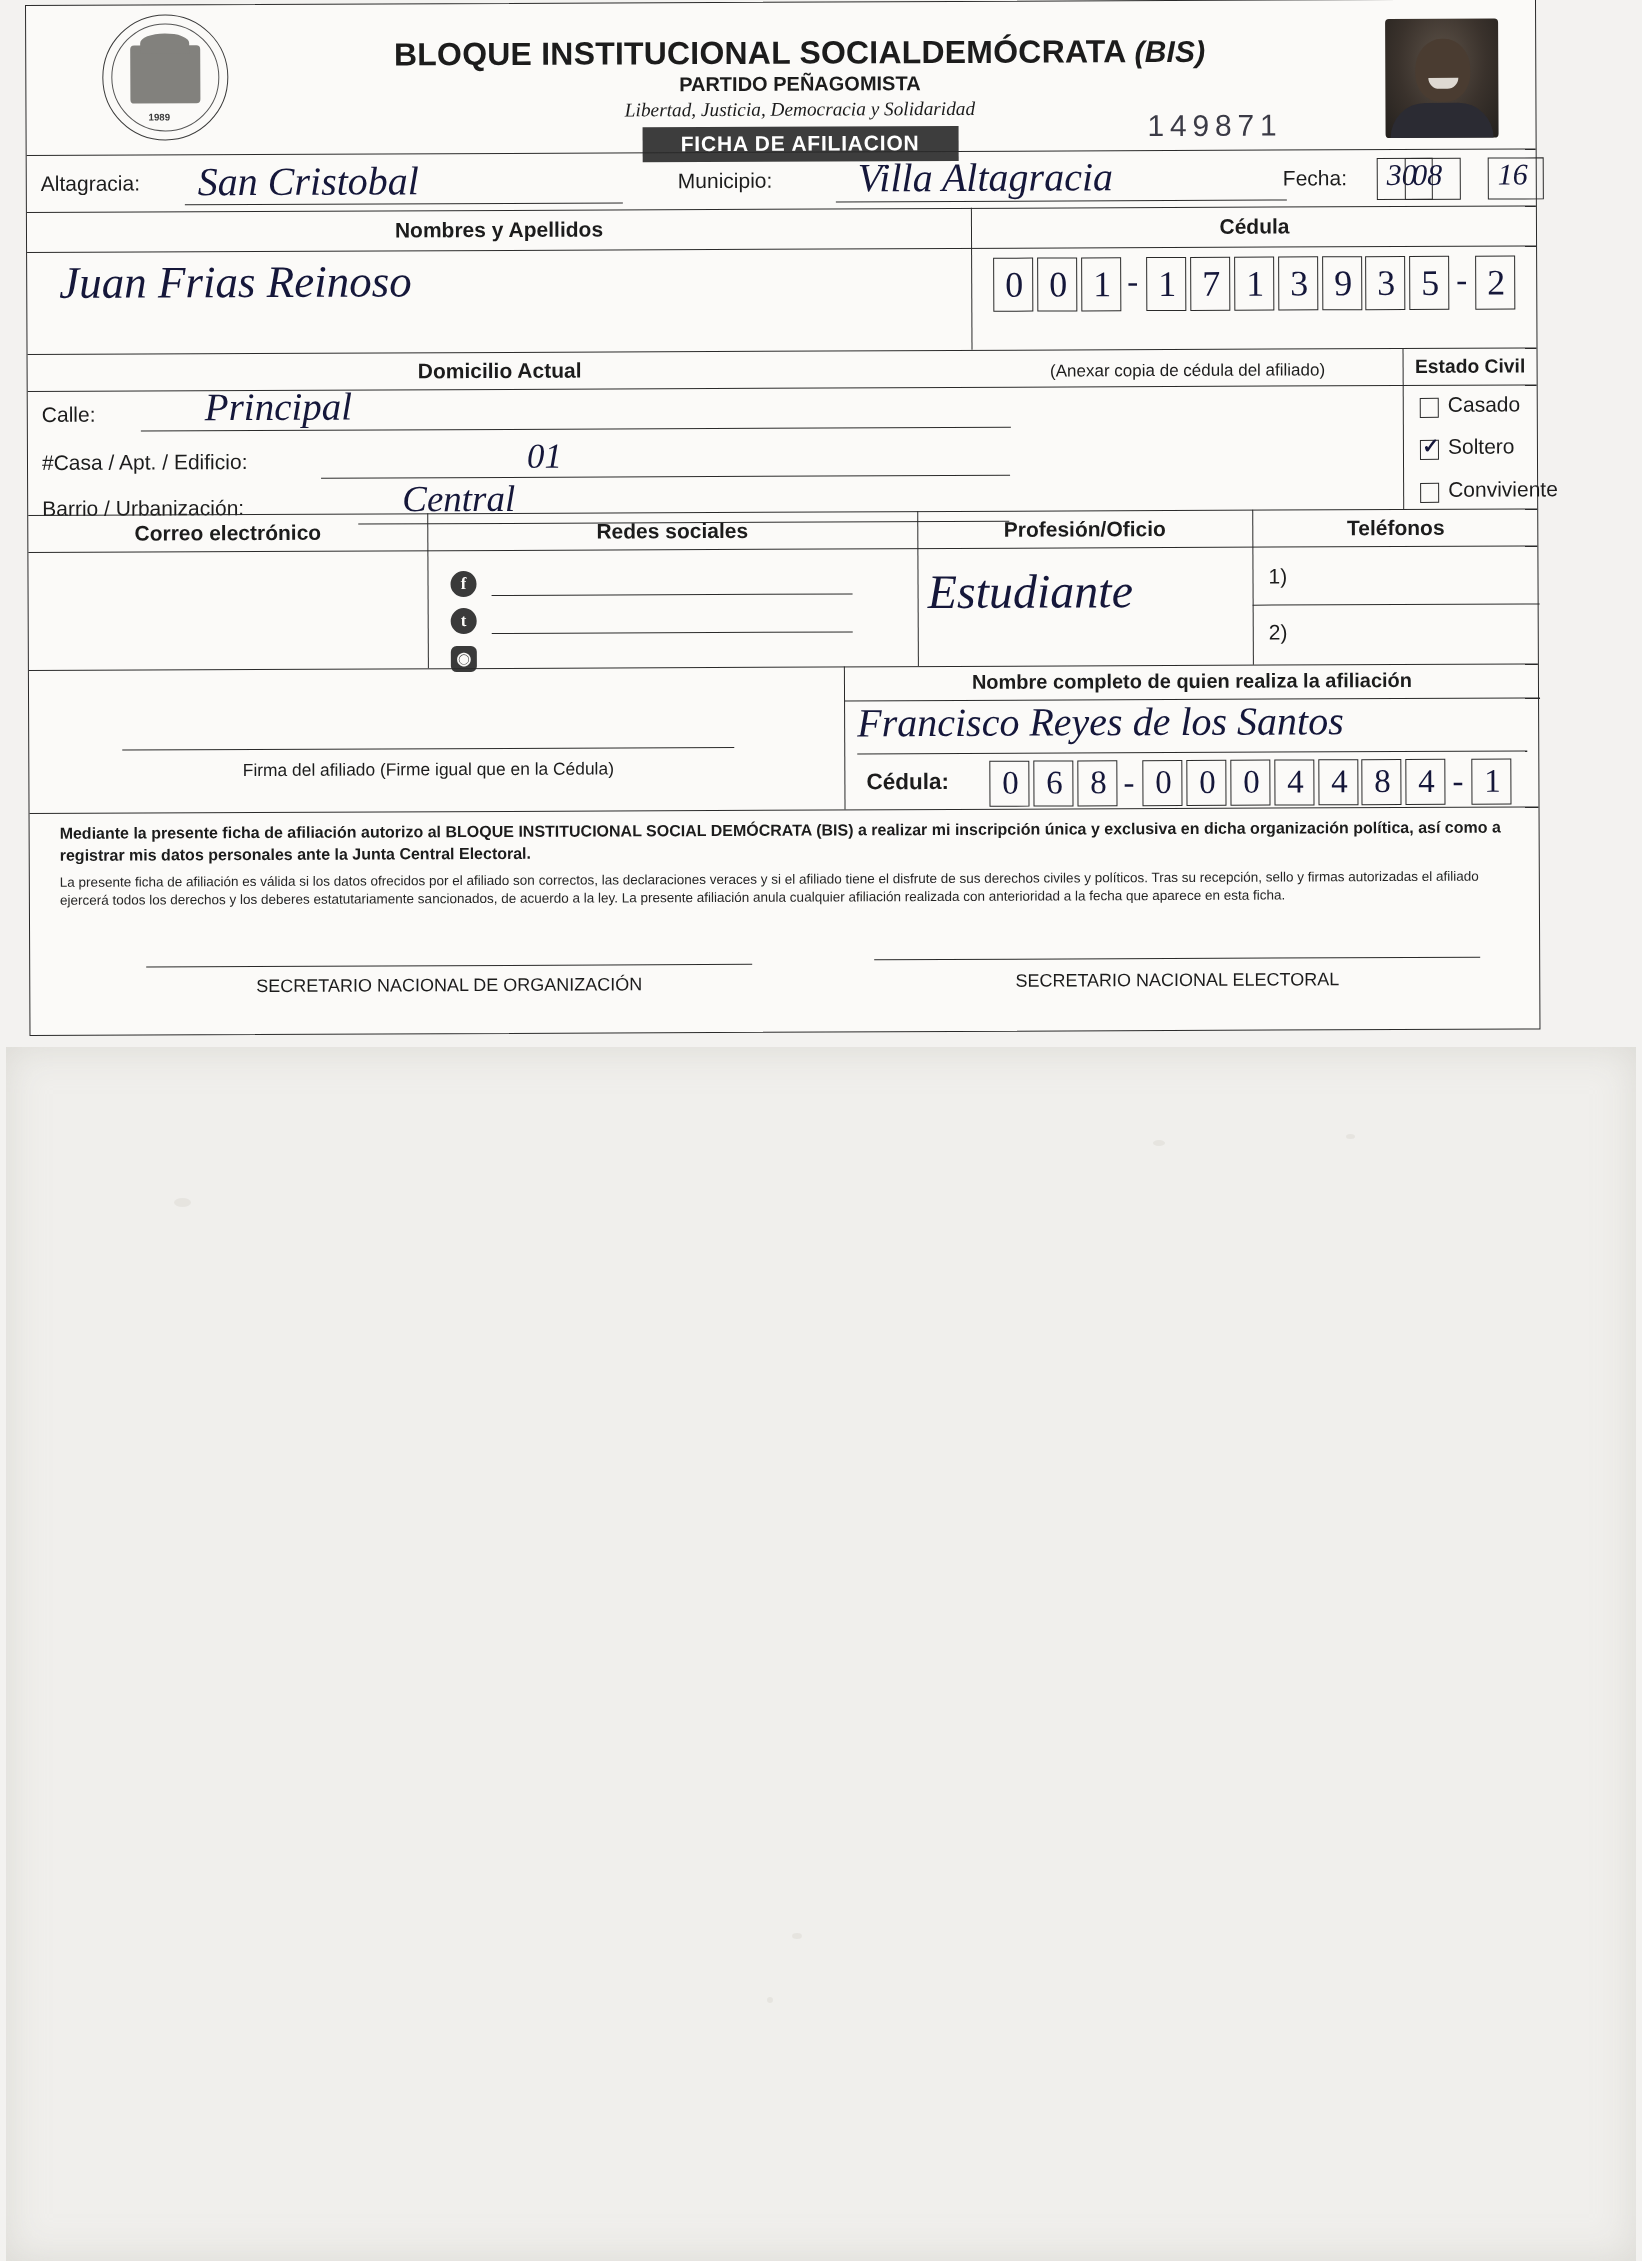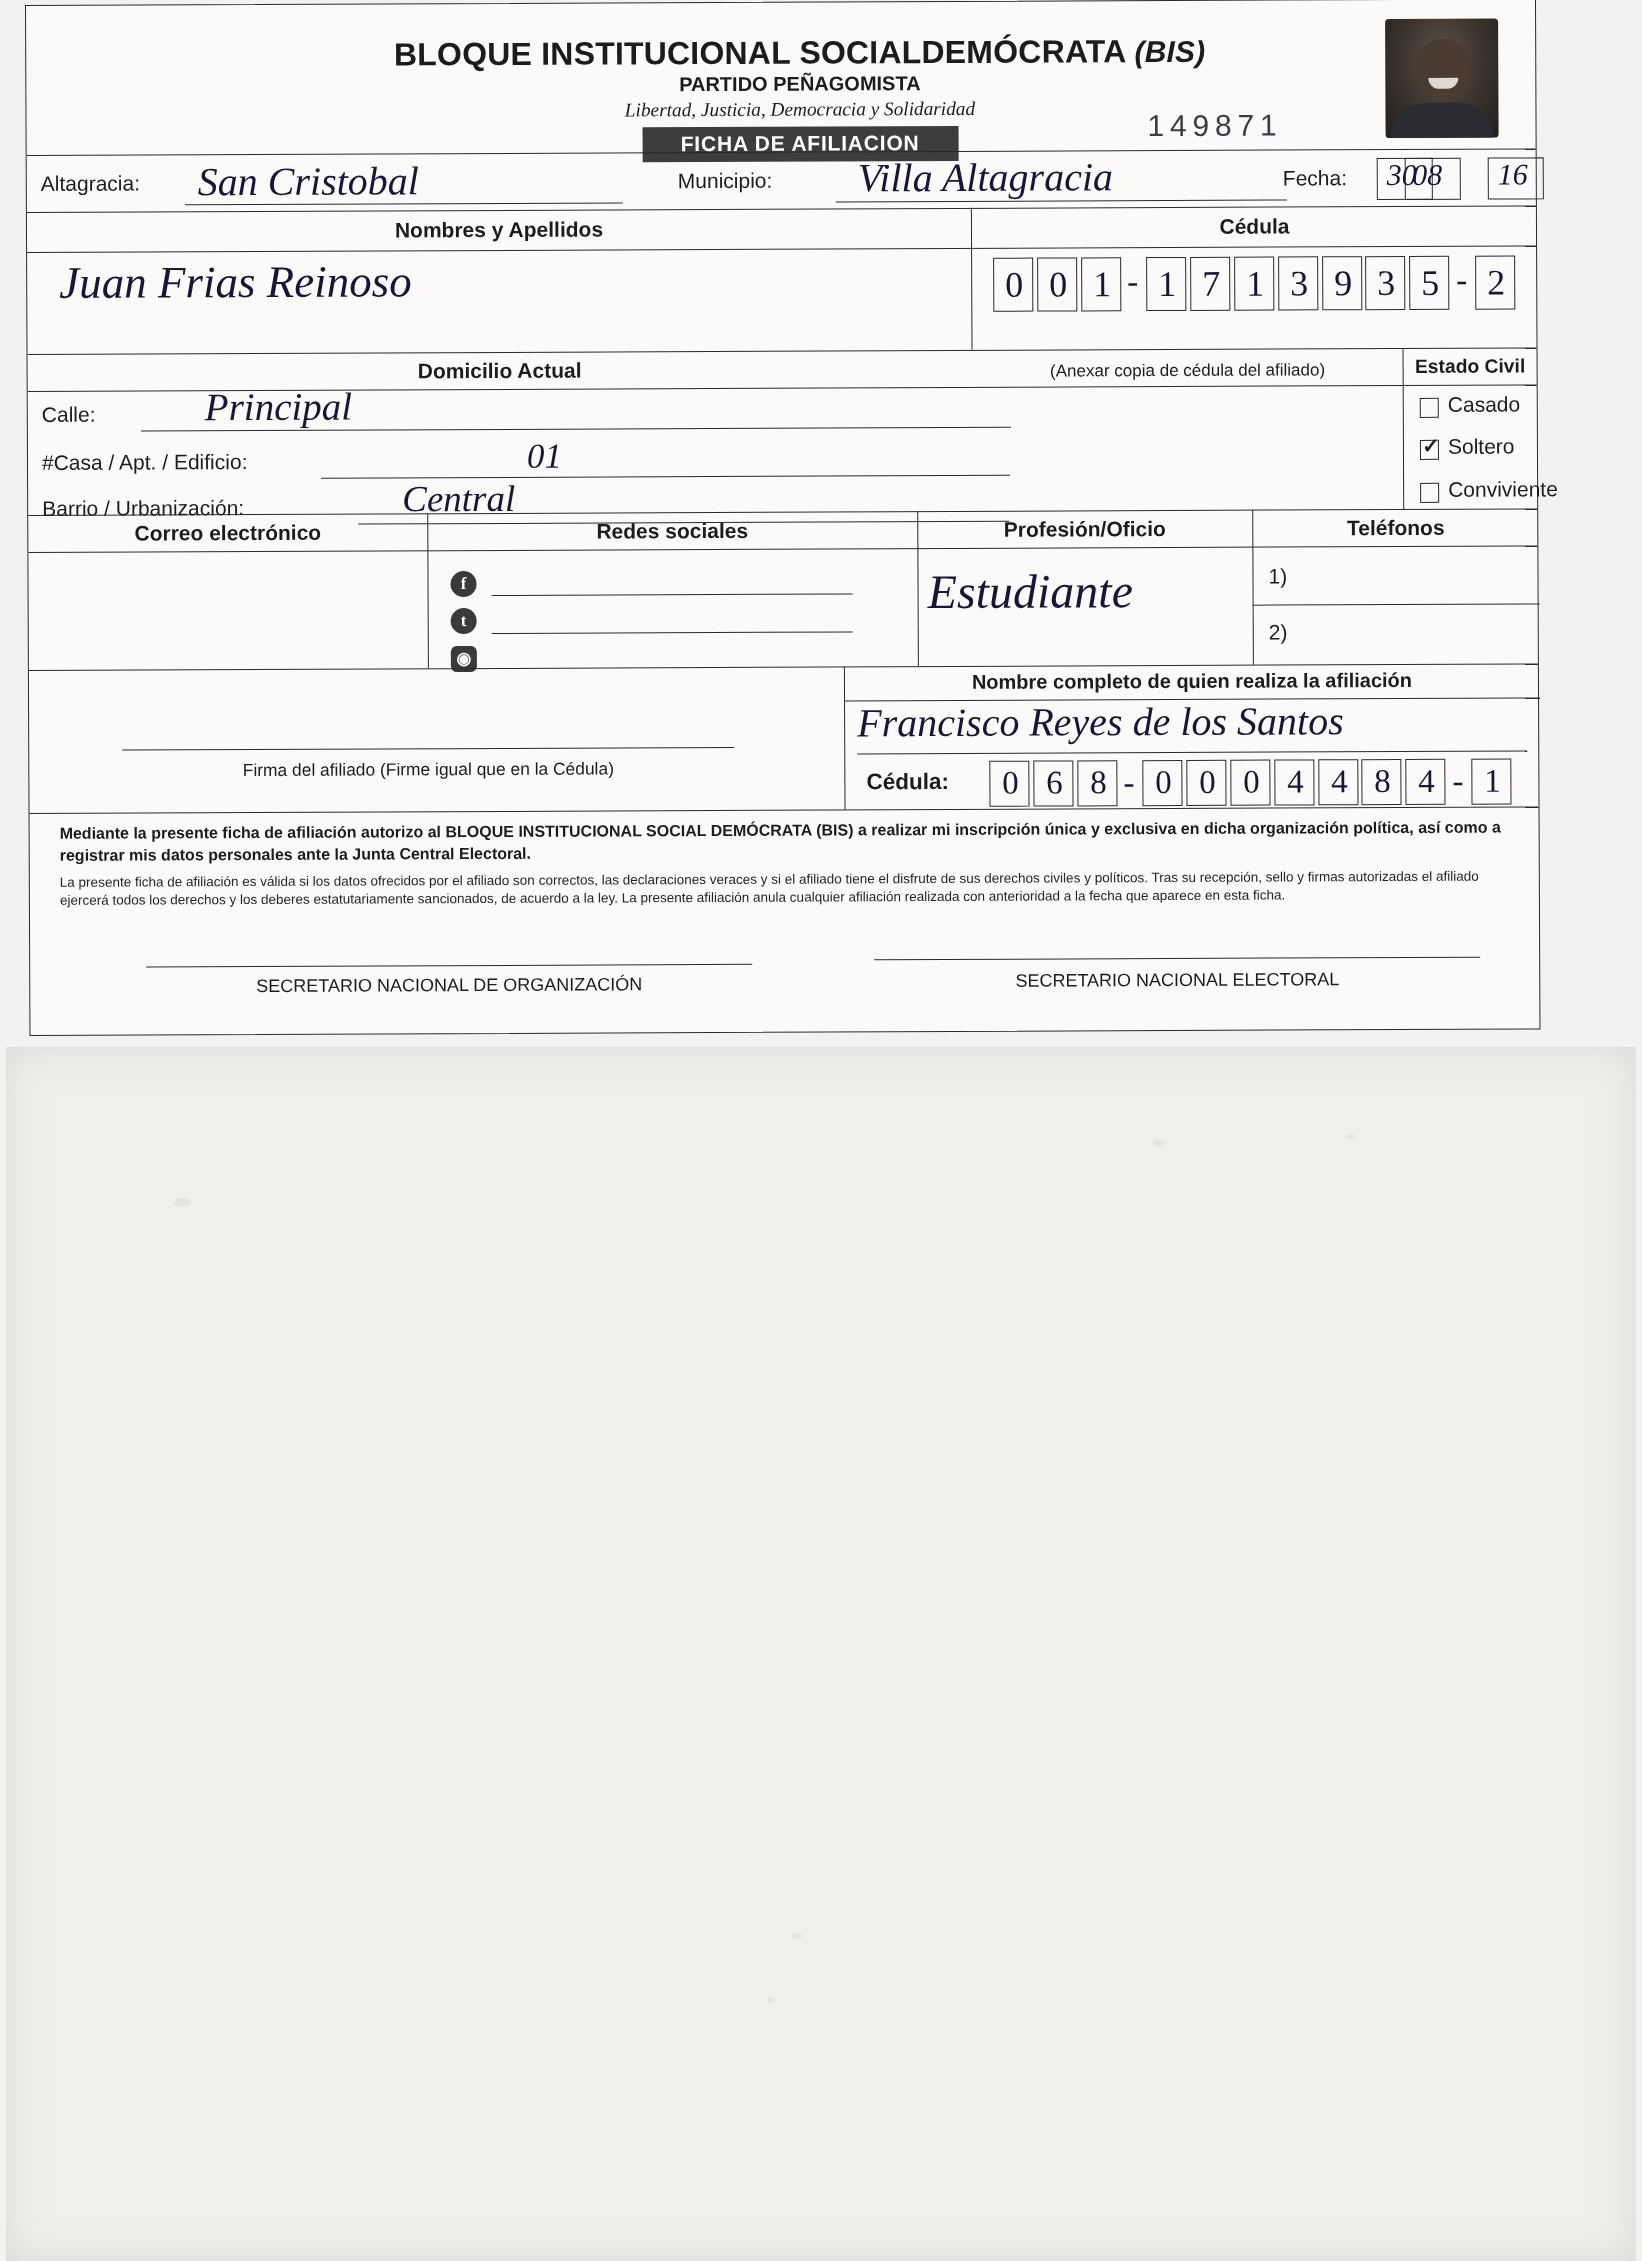--- a/index.html
+++ b/index.html
@@ -314,20 +314,26 @@
   <div class="smudge" style="left:1346px; top:1134px; width:9px; height:5.2px;"></div>
   <div class="smudge" style="left:792px; top:1933px; width:10.3px; height:6.4px;"></div>
   <div class="smudge" style="left:767px; top:1997px; width:6.4px; height:6.4px;"></div>
   <div class="smudge" style="left:238px; top:979px; width:9px; height:5.2px;"></div>
 </div>
 
 <div id="form-card">
 
   <div class="header">
 
+    <div class="logo">
+      <div class="logo-ring"></div>
+      <div class="logo-ring inner"></div>
+      <div class="logo-center"></div>
+      <div class="logo-year">1989</div>
+    </div>
 
     <div class="title-block">
       <div class="t-main">
         <span>BLOQUE INSTITUCIONAL SOCIALDEMÓCRATA</span>
         <span class="bis">(BIS)</span>
       </div>
       <div class="t-sub">PARTIDO PEÑAGOMISTA</div>
       <div class="t-motto">Libertad, Justicia, Democracia y Solidaridad</div>
       <div class="ficha-badge">FICHA DE AFILIACION</div>
     </div>

